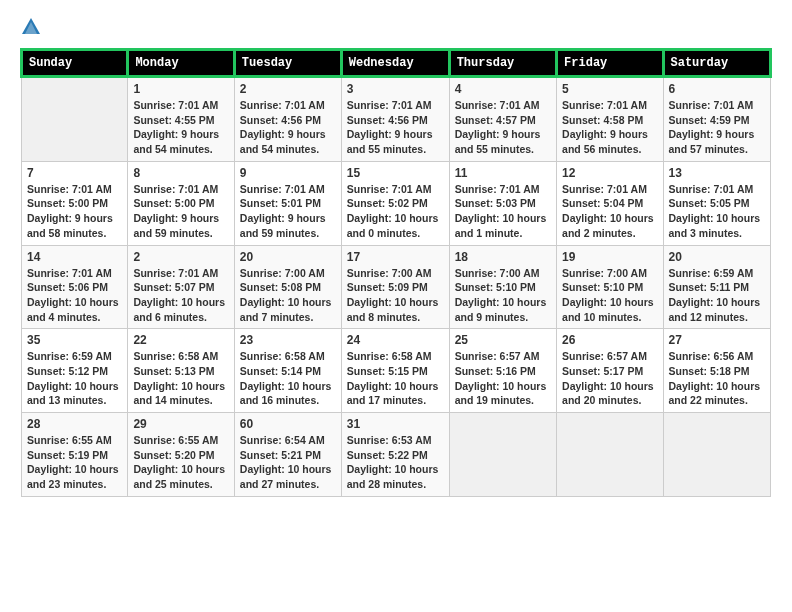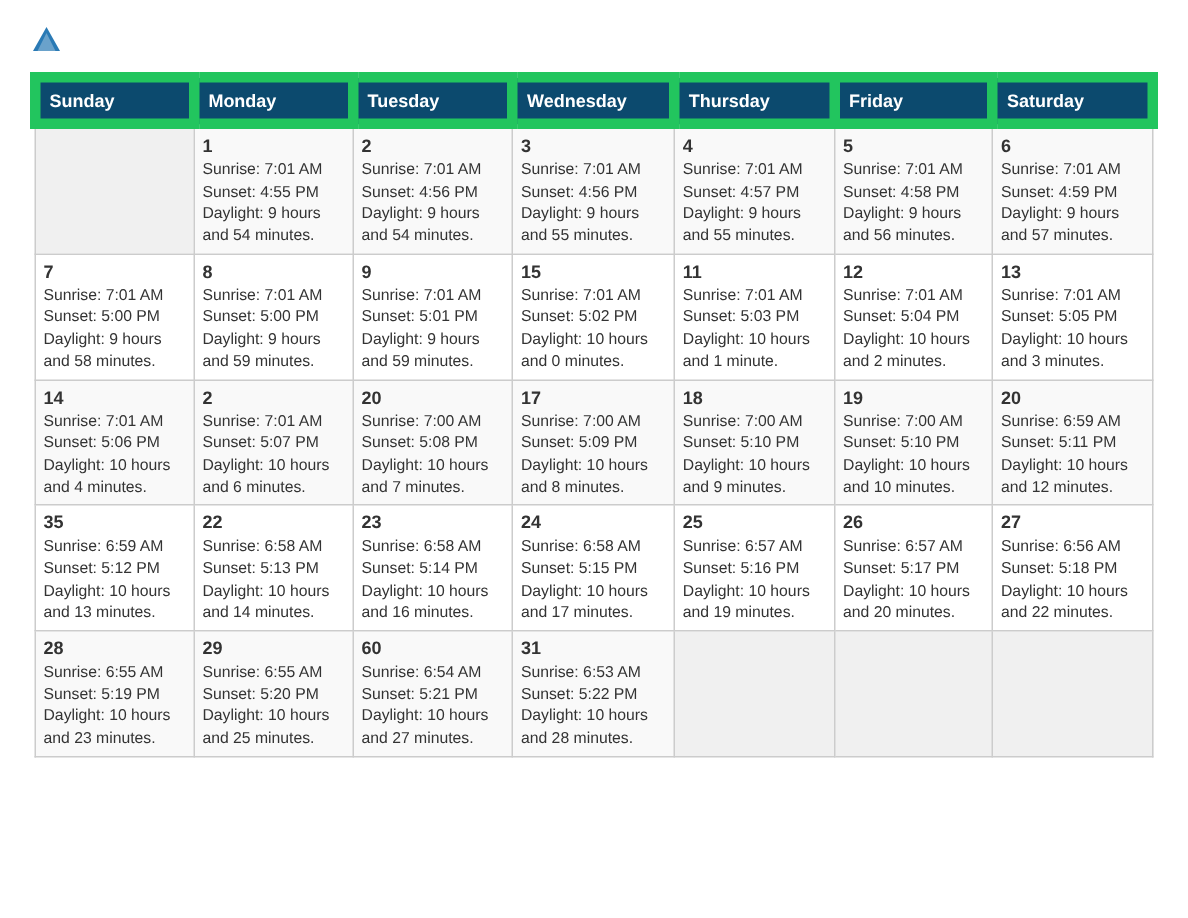--- a/index.html
+++ b/index.html
@@ -47,27 +47,28 @@
     .location-title {
       font-size: 14px;
       color: #555;
     }
     .calendar {
       width: 100%;
       border-collapse: collapse;
       font-size: 11px;
     }
     .calendar thead th {
-      background-color: #0c4a6e;
+      background-color: #000000;
       color: #fff;
       padding: 5px 6px;
       text-align: left;
       font-size: 12px;
       font-weight: bold;
-      border: 7px solid #22c55e;
+      border: 3px solid #22c55e;
+      font-family: Liberation Mono, monospace;
     }
     .calendar tbody td {
       vertical-align: top;
       border: 1px solid #ccc;
       padding: 4px 5px;
       width: 110px;
       min-height: 80px;
       background: #fff;
     }
     .calendar tbody tr:nth-child(odd) td {
@@ -80,20 +81,21 @@
       font-size: 12px;
       font-weight: bold;
       color: #333;
       display: block;
       margin-bottom: 2px;
     }
     .day-info {
       font-size: 10.5px;
       color: #333;
       line-height: 1.4;
+      font-weight: bold;
     }
     .empty-cell {
       background: #f0f0f0 !important;
     }
   </style>
 </head>
 <body>
 
 <div class="header">
   <div class="logo">

